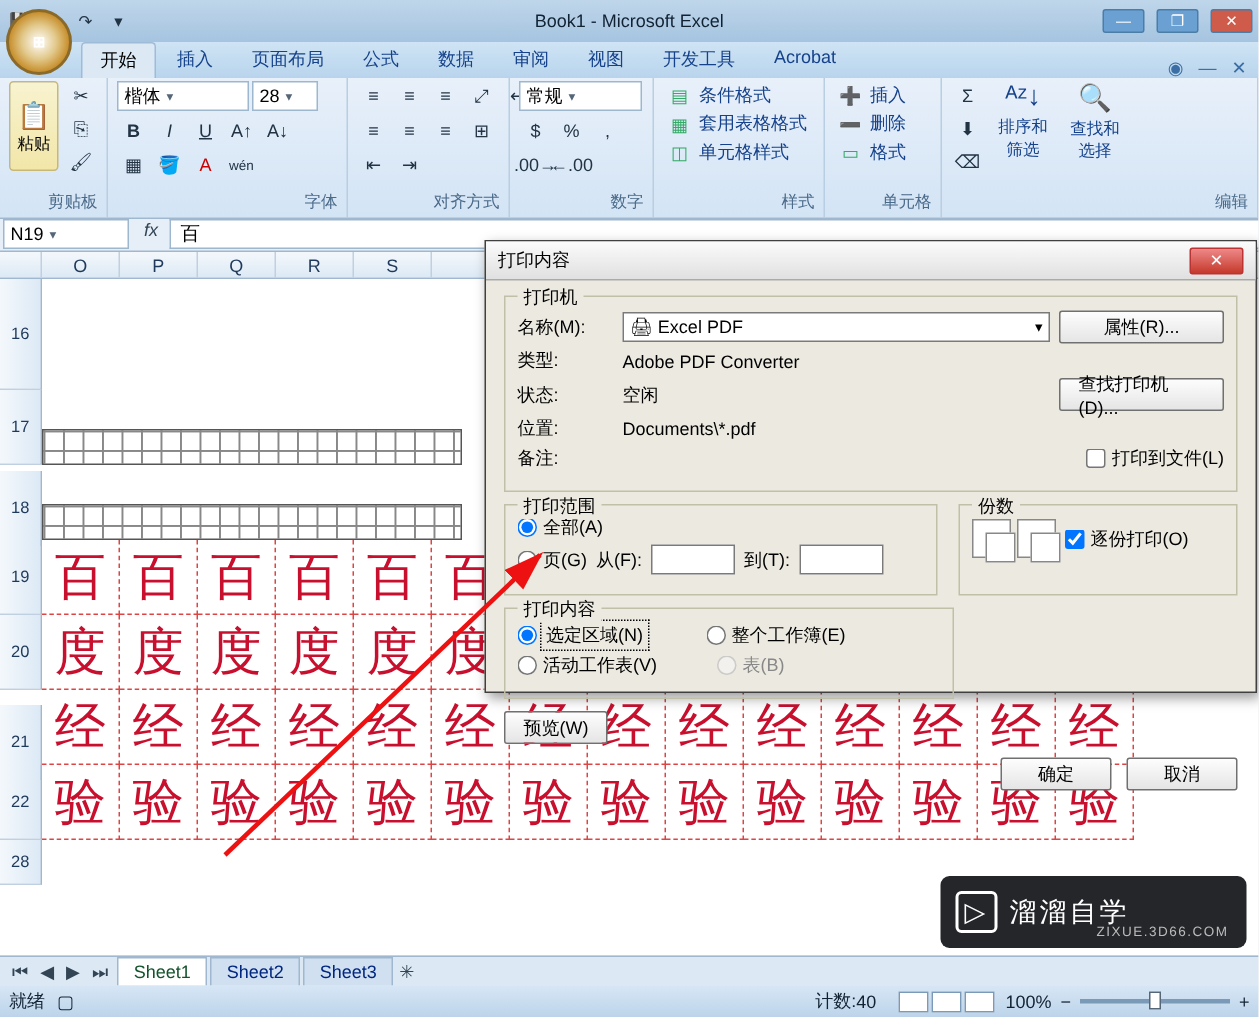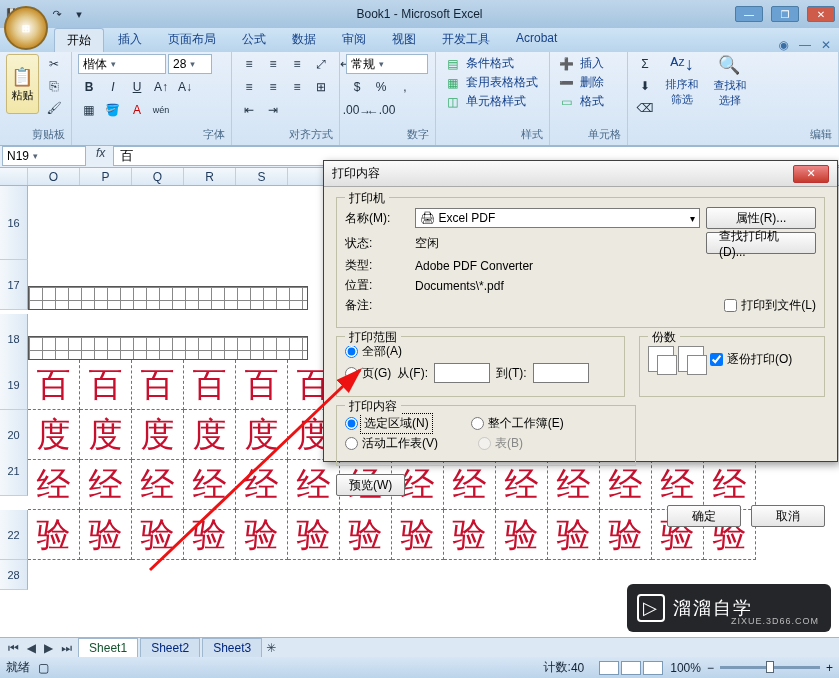--- a/index.html
+++ b/index.html
@@ -284,21 +284,21 @@
     <div class="colh">R</div>
     <div class="colh">S</div>
   </div>
   <div class="rows">
 
     <div class="rowh" style="top:0;height:74px">16</div>
     <div class="rowh" style="top:74px;height:50px">17</div>
     <div class="rowh" style="top:128px;height:50px">18</div>
     <div class="rowh" style="top:174px;height:50px">19</div>
     <div class="rowh" style="top:224px;height:50px">20</div>
-    <div class="rowh" style="top:260px;height:50px">21</div>
+    <div class="rowh" style="top:284px;height:50px">21</div>
     <div class="rowh" style="top:324px;height:50px">22</div>
     <div class="rowh" style="top:374px;height:30px">28</div>
 
     <div class="cellblock">
 
       <div class="minigrid" style="left:0;top:100px;width:280px;height:24px"></div>
       <div class="minigrid" style="left:0;top:150px;width:280px;height:24px"></div>
 
       <div id="chargrid">
           <div class="charcell" style="left: 0px; top: 174px; width: 52px; height: 50px; border-right: 1px dashed rgb(221, 68, 68); border-bottom: 1px dashed rgb(221, 68, 68);">百</div>
@@ -398,28 +398,28 @@
   <div class="dlg-body">
 
     <div class="fieldset">
       <span class="legend">打印机</span>
       <div class="dlg-row">
         <span class="lbl">名称(M):</span>
         <div class="dlg-combo"><span>🖨</span>&nbsp;<span>Excel PDF</span></div>
         <div class="dlg-btn" style="width:110px;justify-content:center">属性(R)...</div>
       </div>
       <div class="dlg-row">
+        <span class="lbl">类型:</span>
+        <span>Adobe PDF Converter</span>
+      </div>
+      <div class="dlg-row">
         <span class="lbl">状态:</span>
         <span>空闲</span>
         <div style="flex:1"></div>
         <div class="dlg-btn" style="width:110px;justify-content:center">查找打印机(D)...</div>
-      </div>
-      <div class="dlg-row">
-        <span class="lbl">类型:</span>
-        <span>Adobe PDF Converter</span>
       </div>
       <div class="dlg-row">
         <span class="lbl">位置:</span>
         <span>Documents\*.pdf</span>
       </div>
       <div class="dlg-row">
         <span class="lbl">备注:</span>
         <div style="flex:1"></div>
         <label class="check">
             <input type="checkbox" style="">

